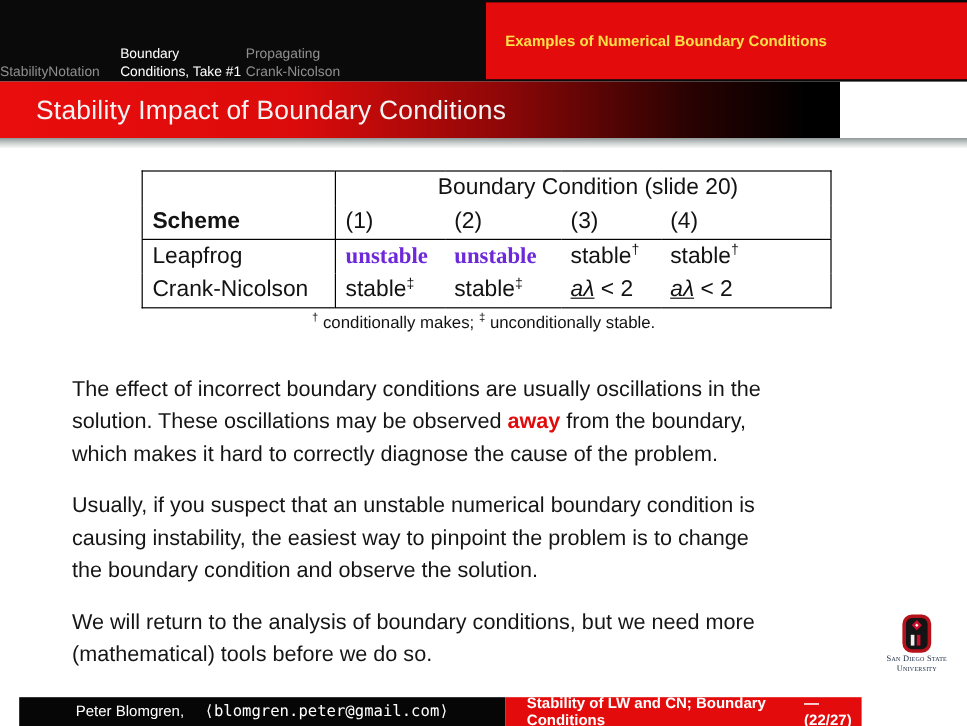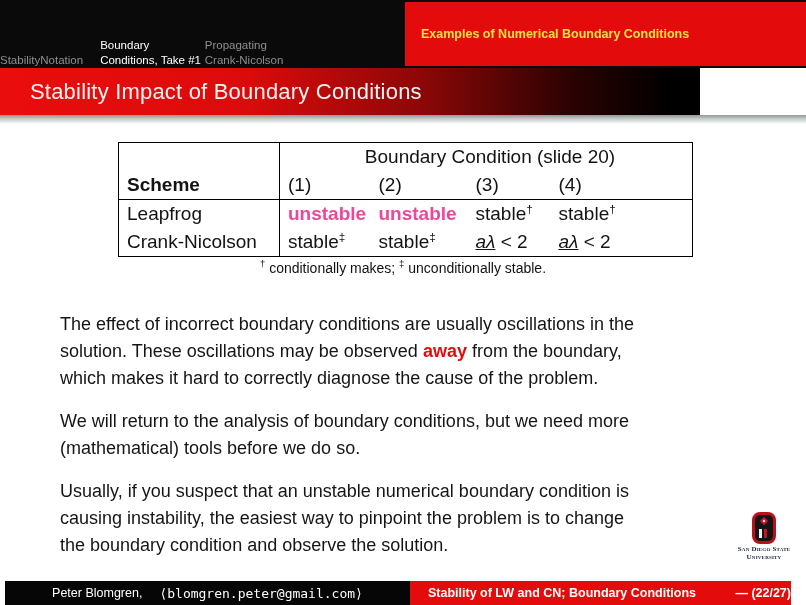--- a/index.html
+++ b/index.html
@@ -40,21 +40,21 @@
     position:absolute; top:142px; left:118px; width:574px;
     border-collapse:collapse; table-layout:fixed;
     font-size:19px; color:#131313;
   }
   table.bc-table { border:1.5px solid #000; }
   table.bc-table td { padding:0 0 0 8px; height:28px; overflow:hidden; }
   td.c-scheme { border-right:1.5px solid #000; padding-left:12px; }
   tr.colhead td { border-bottom:1.5px solid #000; }
   td.span-head { text-align:center; padding-left:0; }
   .bold { font-weight:bold; }
-  .unstable { color:#ec4899; font-weight:bold; }
+  .unstable { color:#6d28d9; font-weight:bold;font-family:Liberation Serif, serif; }
   table.bc-table sup { font-size:62%; line-height:0; }
   .mvar { font-style:italic;text-decoration:underline; }
 
   .table-footnote {
     position:absolute; top:260px; left:0; width:806px;
     text-align:center; font-size:14px; color:#111;
   }
   .table-footnote sup { font-size:68%; line-height:0; }
 
   
@@ -72,26 +72,26 @@
     background:#141414; border:3px solid #b5121b; border-radius:8px;
   }
   .emblem .diamond {
     position:absolute; top:3px; left:50%; width:6px; height:6px;
     transform:translateX(-50%) rotate(45deg); background:#c8102e;
   }
   .emblem .diamond .dot { position:absolute; left:2px; top:2px; width:2px; height:2px; background:#fff; }
   .emblem .bar-w { position:absolute; bottom:3px; left:4px; width:3px; height:9px; background:#efefef; }
   .emblem .bar-r { position:absolute; bottom:3px; left:9px; width:3px; height:9px; background:#c8102e; }
   .logo-text {
-    font-family:"Liberation Serif", serif; font-weight:bold; color:#16263e;
+    font-family:"Liberation Serif", serif; font-weight:normal; color:#16263e;
     font-size:7px; line-height:7.5px; font-variant:small-caps; letter-spacing:0.2px;
   }
 
   
-  .footer { position:absolute; bottom:0; left:5px; width:786px; height:24px; display:flex; }
+  .footer { position:absolute; bottom:0; left:16px; width:702px; height:24px; display:flex; }
   .footer-left {
     width:405px; background:#060606; color:#fff; font-size:12.5px;
     display:flex; align-items:center; justify-content:center; gap:5px;
   }
   .footer-email { font-family:"DejaVu Sans Mono", monospace; font-size:13px;margin-left:12px; }
   .footer-right {
     flex:1; background:#e30b0b; color:#fff; font-weight:bold; font-size:12.5px;
     display:flex; align-items:center; justify-content:space-between;
     padding:0 0 0 18px;
   }
@@ -159,25 +159,25 @@
     <sup>†</sup>
     <span>conditionally makes;</span>
     <sup>‡</sup>
     <span>unconditionally stable.</span>
   </div>
 
   <div class="body-text">
     <p><span>The effect of incorrect boundary conditions are usually oscillations in the
 solution. These oscillations may be observed </span><span class="hl">away</span><span> from the boundary,
 which makes it hard to correctly diagnose the cause of the problem.</span></p>
-    <p>We will return to the analysis of boundary conditions, but we need more
-(mathematical) tools before we do so.</p>
     <p>Usually, if you suspect that an unstable numerical boundary condition is
 causing instability, the easiest way to pinpoint the problem is to change
 the boundary condition and observe the solution.</p>
+    <p>We will return to the analysis of boundary conditions, but we need more
+(mathematical) tools before we do so.</p>
   </div>
 
   <div class="logo">
     <div class="emblem">
       <div class="diamond">
           <div class="dot"></div>
         </div>
       <div class="bar-w"></div>
       <div class="bar-r"></div>
     </div>

